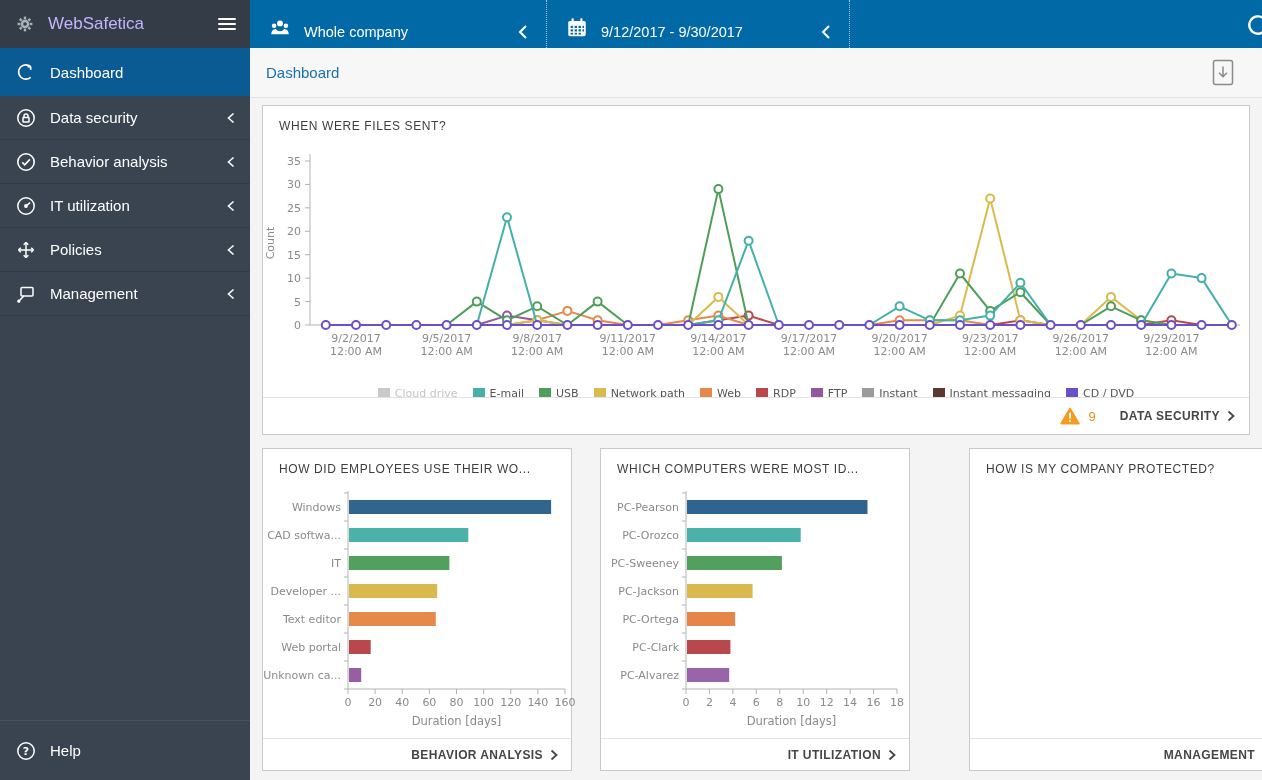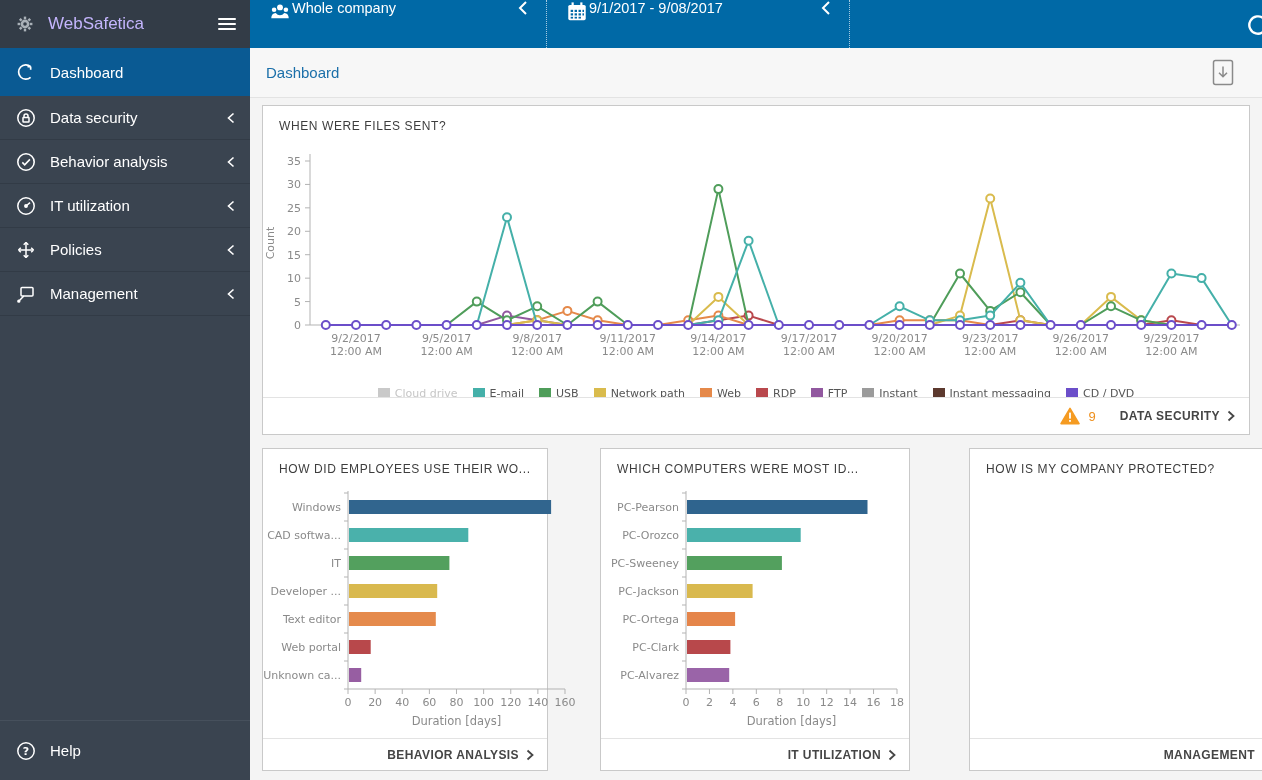--- a/index.html
+++ b/index.html
@@ -12,21 +12,21 @@
   .hamburger span{height:2px;background:#fff;border-radius:1px;}
   .nav-item{height:43px;display:flex;align-items:center;padding:0 15px;gap:13px;color:#fff;
     font-size:15px;border-bottom:1px solid #323b46;cursor:pointer;}
   .nav-item.active{height:48px;background:#0a5a93;border-bottom:none;}
   .nav-item .chev{margin-left:auto;display:flex;}
   .icon{display:flex;align-items:center;justify-content:center;}
   .help{position:absolute;bottom:0;left:0;right:0;height:59px;border-top:1px solid #46505c;
     display:flex;align-items:center;padding:0 15px;gap:13px;color:#fff;font-size:15px;cursor:pointer;}
   
   .topbar{position:absolute;left:250px;top:0;right:0;height:48px;background:#0069a6;display:flex;z-index:4;}
-  .tb-seg{display:flex;align-items:flex-start;gap:0;padding:0 18px;border-right:1px dotted rgba(255,255,255,.65);
+  .tb-seg{display:flex;align-items:flex-end;gap:12px;padding:8px 18px;border-right:1px dotted rgba(255,255,255,.65);
     color:#fff;font-size:14.5px;cursor:pointer;}
   .tb-seg .chev{margin-left:auto;display:flex;}
   .tb-seg.seg1{width:260px;}
   .tb-seg.seg2{width:266px;}
   .tb-refresh{position:absolute;right:-9px;top:12px;cursor:pointer;}
   
   .page-header{position:absolute;left:250px;top:48px;right:0;height:49px;background:#f7f7f7;
     border-bottom:1px solid #e3e3e3;display:flex;align-items:center;}
   .page-title{color:#1b6fa9;font-size:15px;padding-left:16px;flex:1;}
   .export-btn{margin-right:28px;cursor:pointer;display:flex;}
@@ -42,21 +42,21 @@
   .legend-item .dim{color:#c6c6c6;}
   .card-footer{position:absolute;left:0;bottom:0;right:0;border-top:1px solid #e3e3e3;background:#fff;
     display:flex;align-items:center;justify-content:flex-end;}
   .main-card .card-footer{height:36px;padding-right:14px;}
   .small-card .card-footer{height:31px;padding-right:13px;}
   .footer-link{display:flex;align-items:center;gap:7px;color:#454545;font-size:12px;font-weight:bold;
     letter-spacing:.4px;cursor:pointer;}
   .warn-group{display:flex;align-items:center;gap:8px;margin-right:24px;}
   .warn-count{color:#ee8f1c;font-size:13px;}
   .small-card{top:448px;height:323px;}
-  .card-b1{left:262px;width:286px;}
+  .card-b1{left:262px;width:310px;}
   .card-b2{left:600px;width:310px;}
   .card-b3{left:969px;width:315px;}
   .small-mount{position:absolute;left:0;top:38px;}
   svg text{user-select:none;}
 </style>
 </head>
 <body>
 
 <div class="sidebar">
   <div class="sidebar-header">
@@ -217,21 +217,21 @@
           <rect x="5.2" y="12.2" width="2.2" height="2"></rect>
             <rect x="8.8" y="12.2" width="2.2" height="2"></rect>
             <rect x="12.4" y="12.2" width="2.2" height="2"></rect>
             <rect x="16" y="12.2" width="1.4" height="2"></rect>
           <rect x="5.2" y="15.4" width="2.2" height="1.6"></rect>
             <rect x="8.8" y="15.4" width="2.2" height="1.6"></rect>
             <rect x="12.4" y="15.4" width="2.2" height="1.6"></rect>
         </g>
       </svg>
     </span>
-    <span>9/1/2017 - 9/08/2017</span>
+    <span>9/12/2017 - 9/30/2017</span>
     <span class="chev">
       <svg width="10" height="16" viewBox="0 0 10 16" fill="none" stroke="#fff" stroke-width="2">
           <path d="M8 2 L2 8 L8 14"></path>
         </svg>
     </span>
   </div>
   <div class="tb-refresh">
     <svg width="26" height="26" viewBox="0 0 24 24" fill="none" stroke="#fff" stroke-width="2.2">
       <path d="M20 12 a8 8 0 1 1 -2.4 -5.7"></path>
       <path d="M18.6 2.8 l-0.6 4 4 0.5" stroke-width="1.8"></path>

